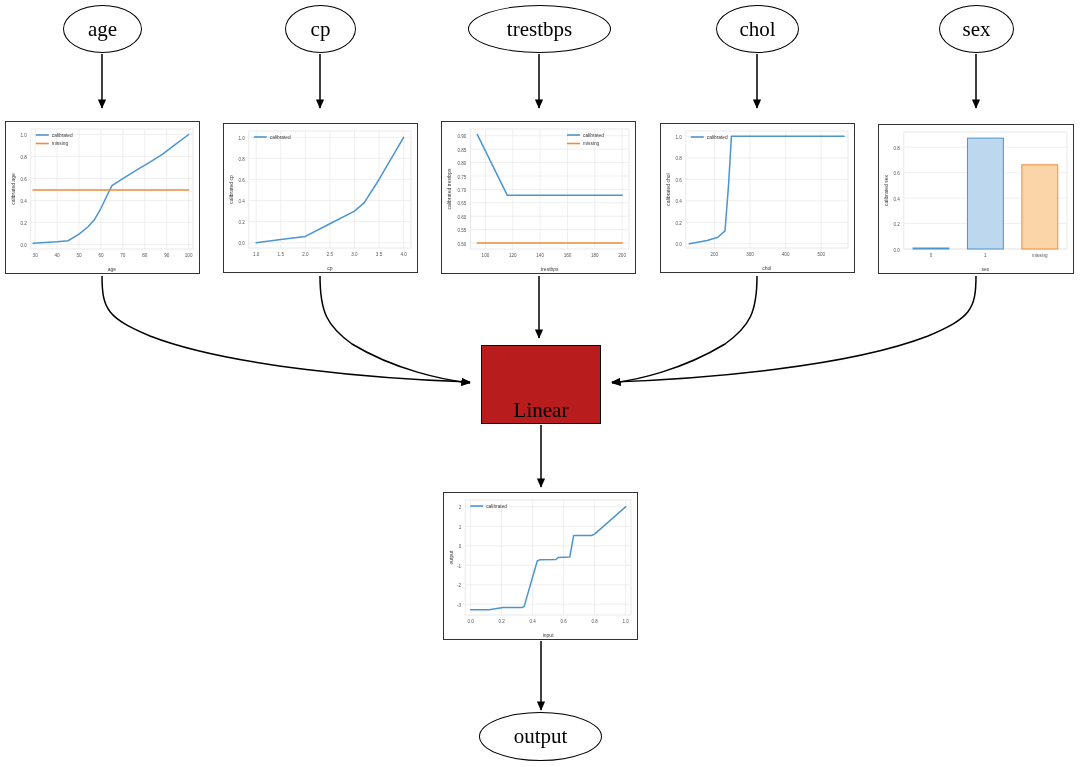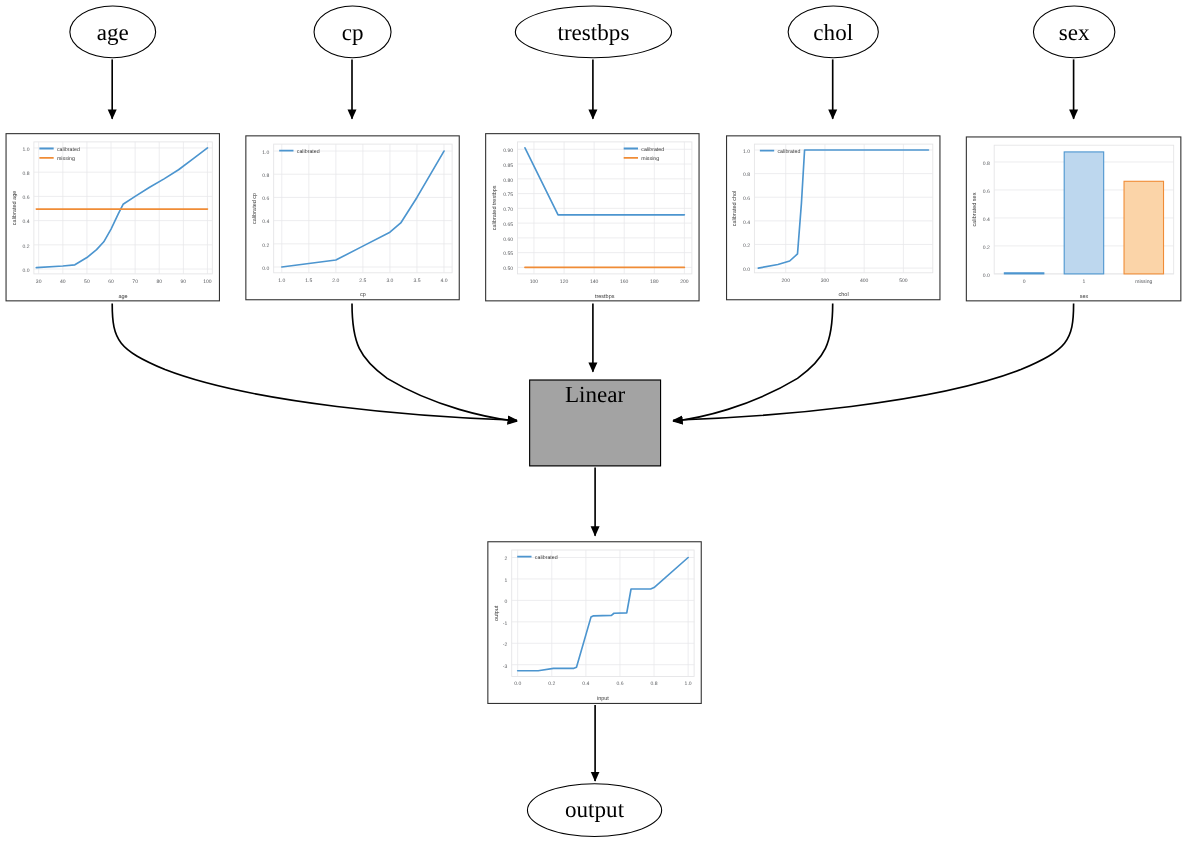--- a/index.html
+++ b/index.html
@@ -6,22 +6,22 @@
   body{width:1080px;height:767px;position:relative;overflow:hidden;
        font-family:"Liberation Serif", serif;}
   .canvas{position:absolute;left:0;top:0;width:1080px;height:767px;}
   svg.edges{position:absolute;left:0;top:0;width:1080px;height:767px;overflow:visible;pointer-events:none;}
 
   
   .gnode{position:absolute;display:flex;align-items:center;justify-content:center;}
   .gnode .ellipse{position:absolute;left:0;top:0;width:100%;height:100%;
        border:1.3px solid #000;border-radius:50%;background:#fff;box-sizing:border-box;}
   .gnode .lbl{position:relative;font-family:"Liberation Serif", serif;font-size:21px;color:#000;line-height:1;}
-  .gbox{position:absolute;border:1.3px solid #000;background:#a3a3a3;box-sizing:border-box;
-        display:flex;align-items:flex-start;justify-content:center;}
+  .gbox{position:absolute;border:1.3px solid #000;background:#b91c1c;box-sizing:border-box;
+        display:flex;align-items:flex-end;justify-content:center;}
   .gbox .lbl{font-family:"Liberation Serif", serif;font-size:21px;color:#000;}
 
   
   .panel{position:absolute;border:1.6px solid #333;background:#fff;box-sizing:border-box;}
   .plotwrap{position:absolute;left:0;top:0;width:100%;height:100%;}
   .plotsvg{display:block;width:100%;height:100%;}
   .axlabel{font-family:"Liberation Sans",sans-serif;fill:#3a3a3a;}
   .ticklabel{font-family:"Liberation Sans",sans-serif;fill:#56585c;}
   .legtext{font-family:"Liberation Sans",sans-serif;fill:#3a3a3a;}
   .gridline{stroke:#e8e8ea;stroke-width:.7;}

